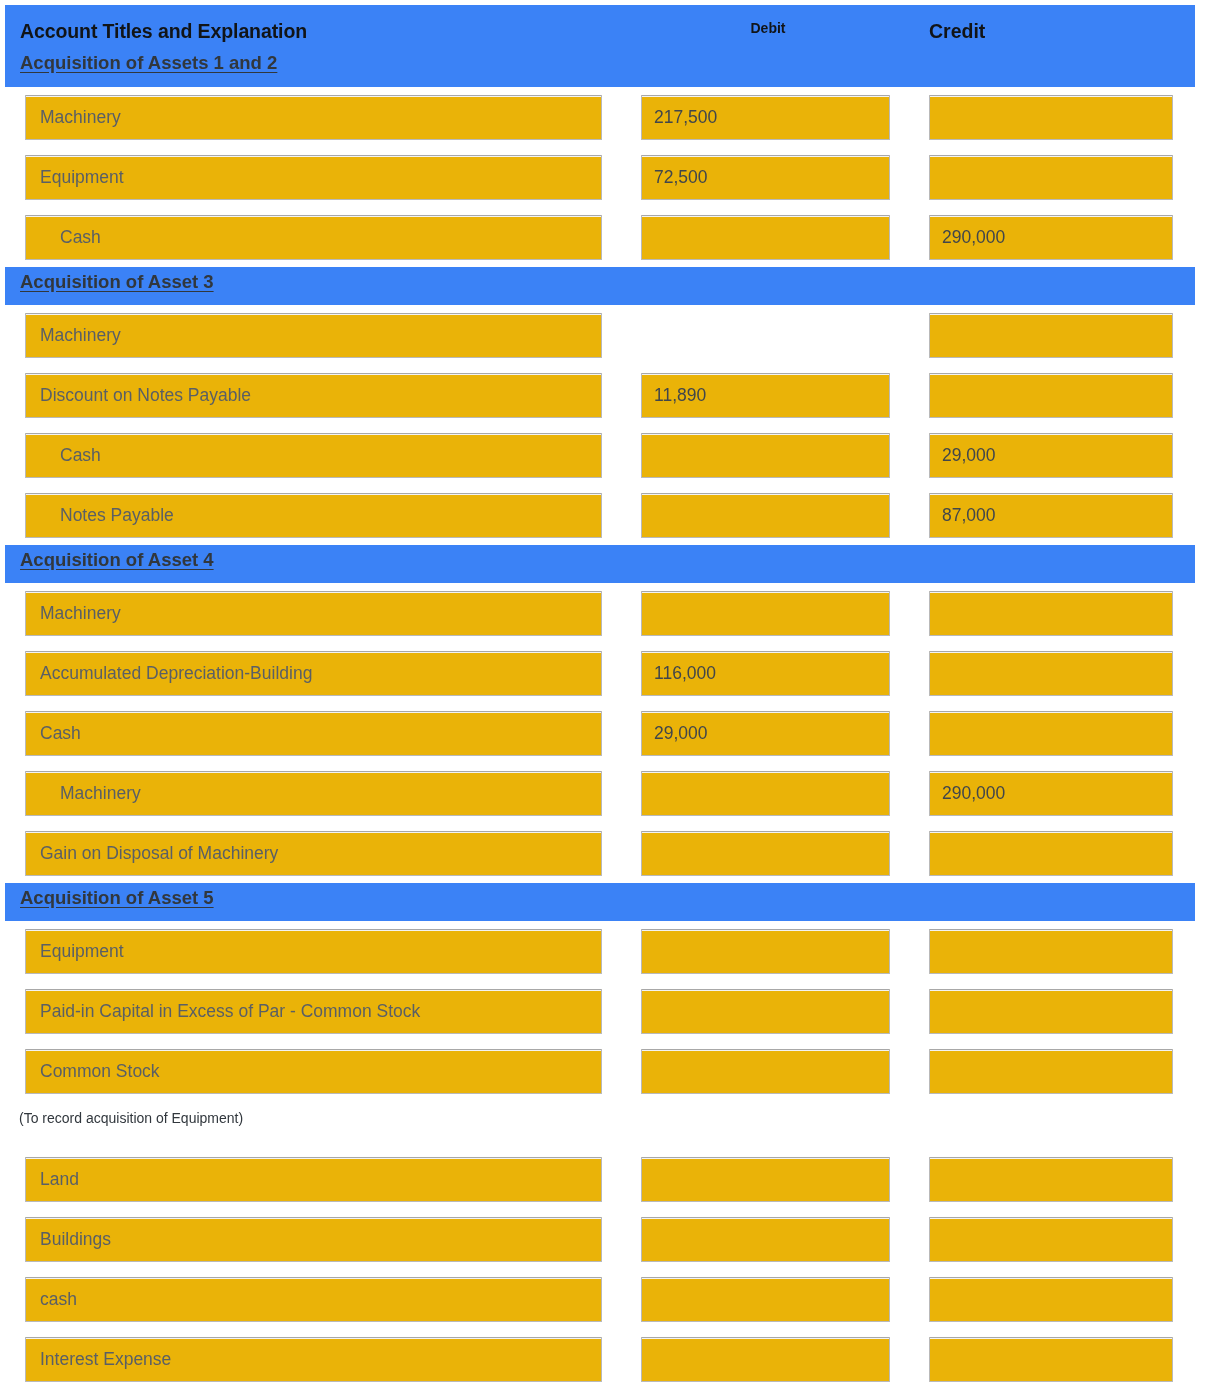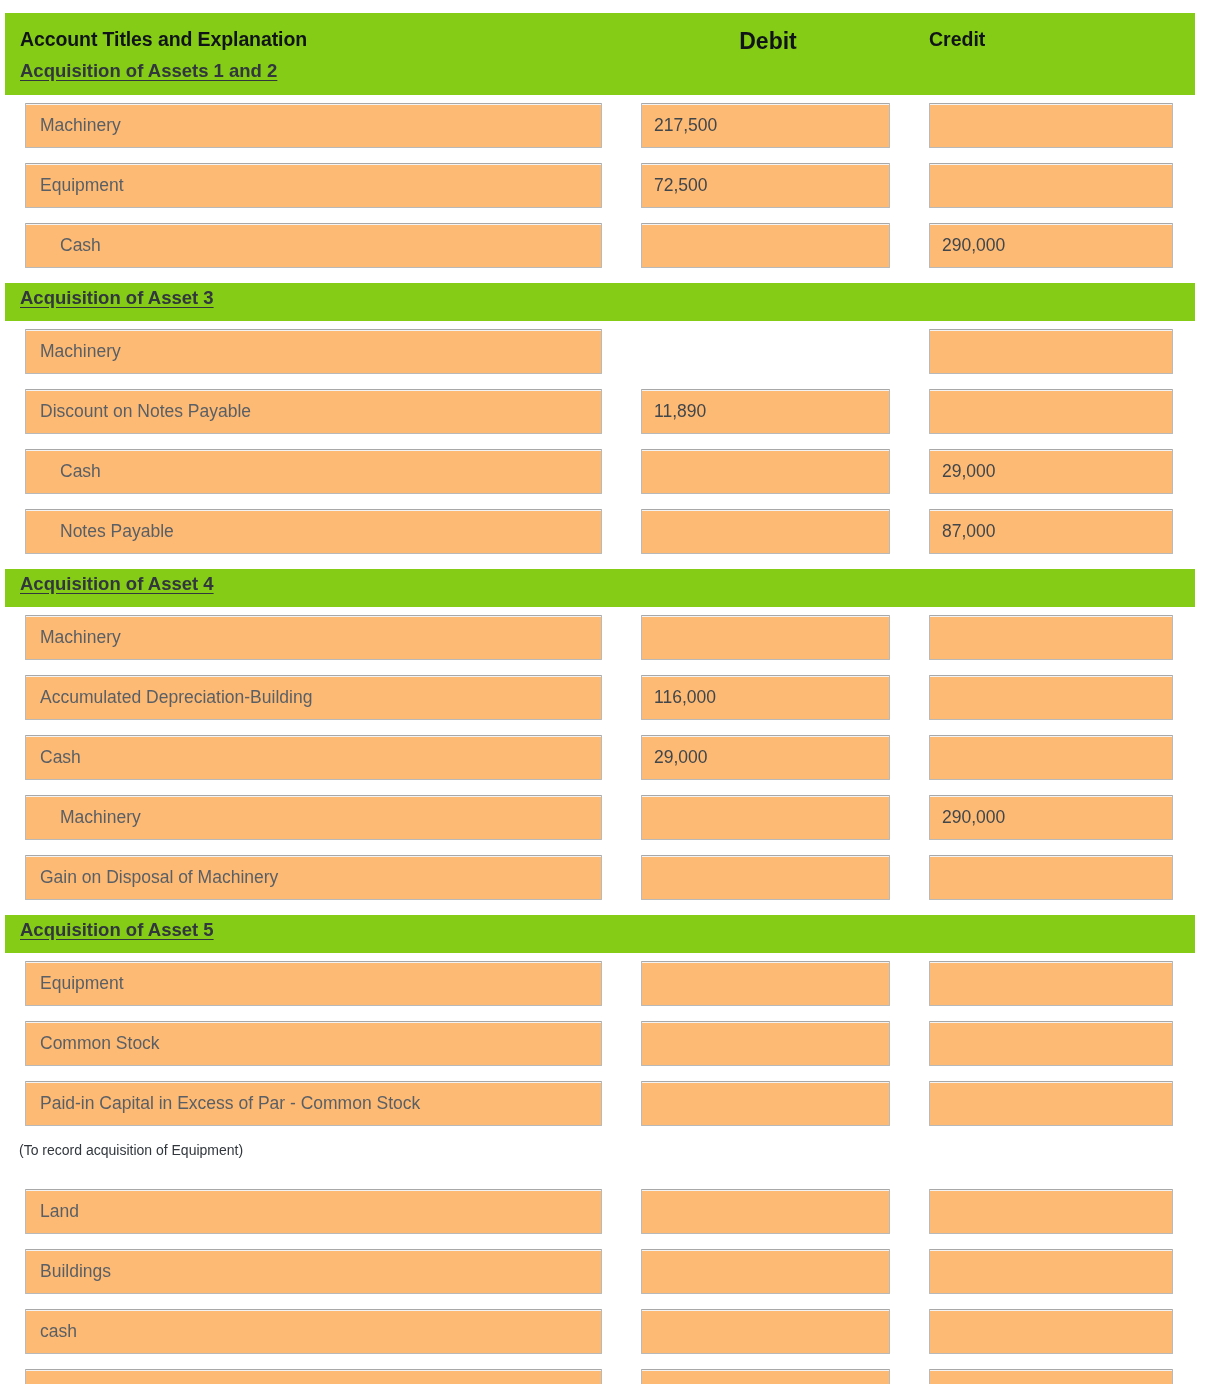--- a/index.html
+++ b/index.html
@@ -17,22 +17,22 @@
   }
 
   .sheet {
     width: 1218px;
     position: relative;
     padding-top: 5px;
   }
 
   
   .band {
-    background: #84cc16;
-    margin: 8px 23px 0 5px;
+    background: #3b82f6;
+    margin: 0 23px 0 5px;
     position: relative;
   }
 
   .header-band {
     height: 82px;
     padding: 0;
   }
   .header-row {
     position: relative;
     height: 48px;
@@ -45,21 +45,21 @@
     font-weight: bold;
     color: #111417;
     letter-spacing: -0.1px;
   }
   .hdr-debit {
     position: absolute;
     left: 636px;
     top: 15px;
     width: 254px;
     text-align: center;
-    font-size: 23px;
+    font-size: 14px;
     font-weight: bold;
     color: #111417;
   }
   .hdr-credit {
     position: absolute;
     left: 924px;
     top: 15px;
     width: 254px;
     font-size: 19.5px;
     font-weight: bold;
@@ -89,21 +89,21 @@
   
   .row {
     position: relative;
     height: 60px;
     margin: 0;
   }
   .cell {
     position: absolute;
     top: 8px;
     height: 45px;
-    background: #fdba74;
+    background: #eab308;
     border: 1px solid #b9b9b9;
     border-top-color: #a8a8a8;
     box-shadow: inset 0 1px 0 #f3f3f3;
     border-radius: 1px;
   }
   .cell-account {
     left: 25px;
     width: 577px;
   }
   .cell-debit {
@@ -309,32 +309,32 @@
     </div>
     <div class="cell cell-debit">
       <span class="cell-text"></span>
     </div>
     <div class="cell cell-credit">
       <span class="cell-text"></span>
     </div>
   </div>
   <div class="row">
     <div class="cell cell-account">
+      <span class="cell-text">Paid-in Capital in Excess of Par - Common Stock</span>
+    </div>
+    <div class="cell cell-debit">
+      <span class="cell-text"></span>
+    </div>
+    <div class="cell cell-credit">
+      <span class="cell-text"></span>
+    </div>
+  </div>
+  <div class="row">
+    <div class="cell cell-account">
       <span class="cell-text">Common Stock</span>
-    </div>
-    <div class="cell cell-debit">
-      <span class="cell-text"></span>
-    </div>
-    <div class="cell cell-credit">
-      <span class="cell-text"></span>
-    </div>
-  </div>
-  <div class="row">
-    <div class="cell cell-account">
-      <span class="cell-text">Paid-in Capital in Excess of Par - Common Stock</span>
     </div>
     <div class="cell cell-debit">
       <span class="cell-text"></span>
     </div>
     <div class="cell cell-credit">
       <span class="cell-text"></span>
     </div>
   </div>
 
   <div class="memo-row">

